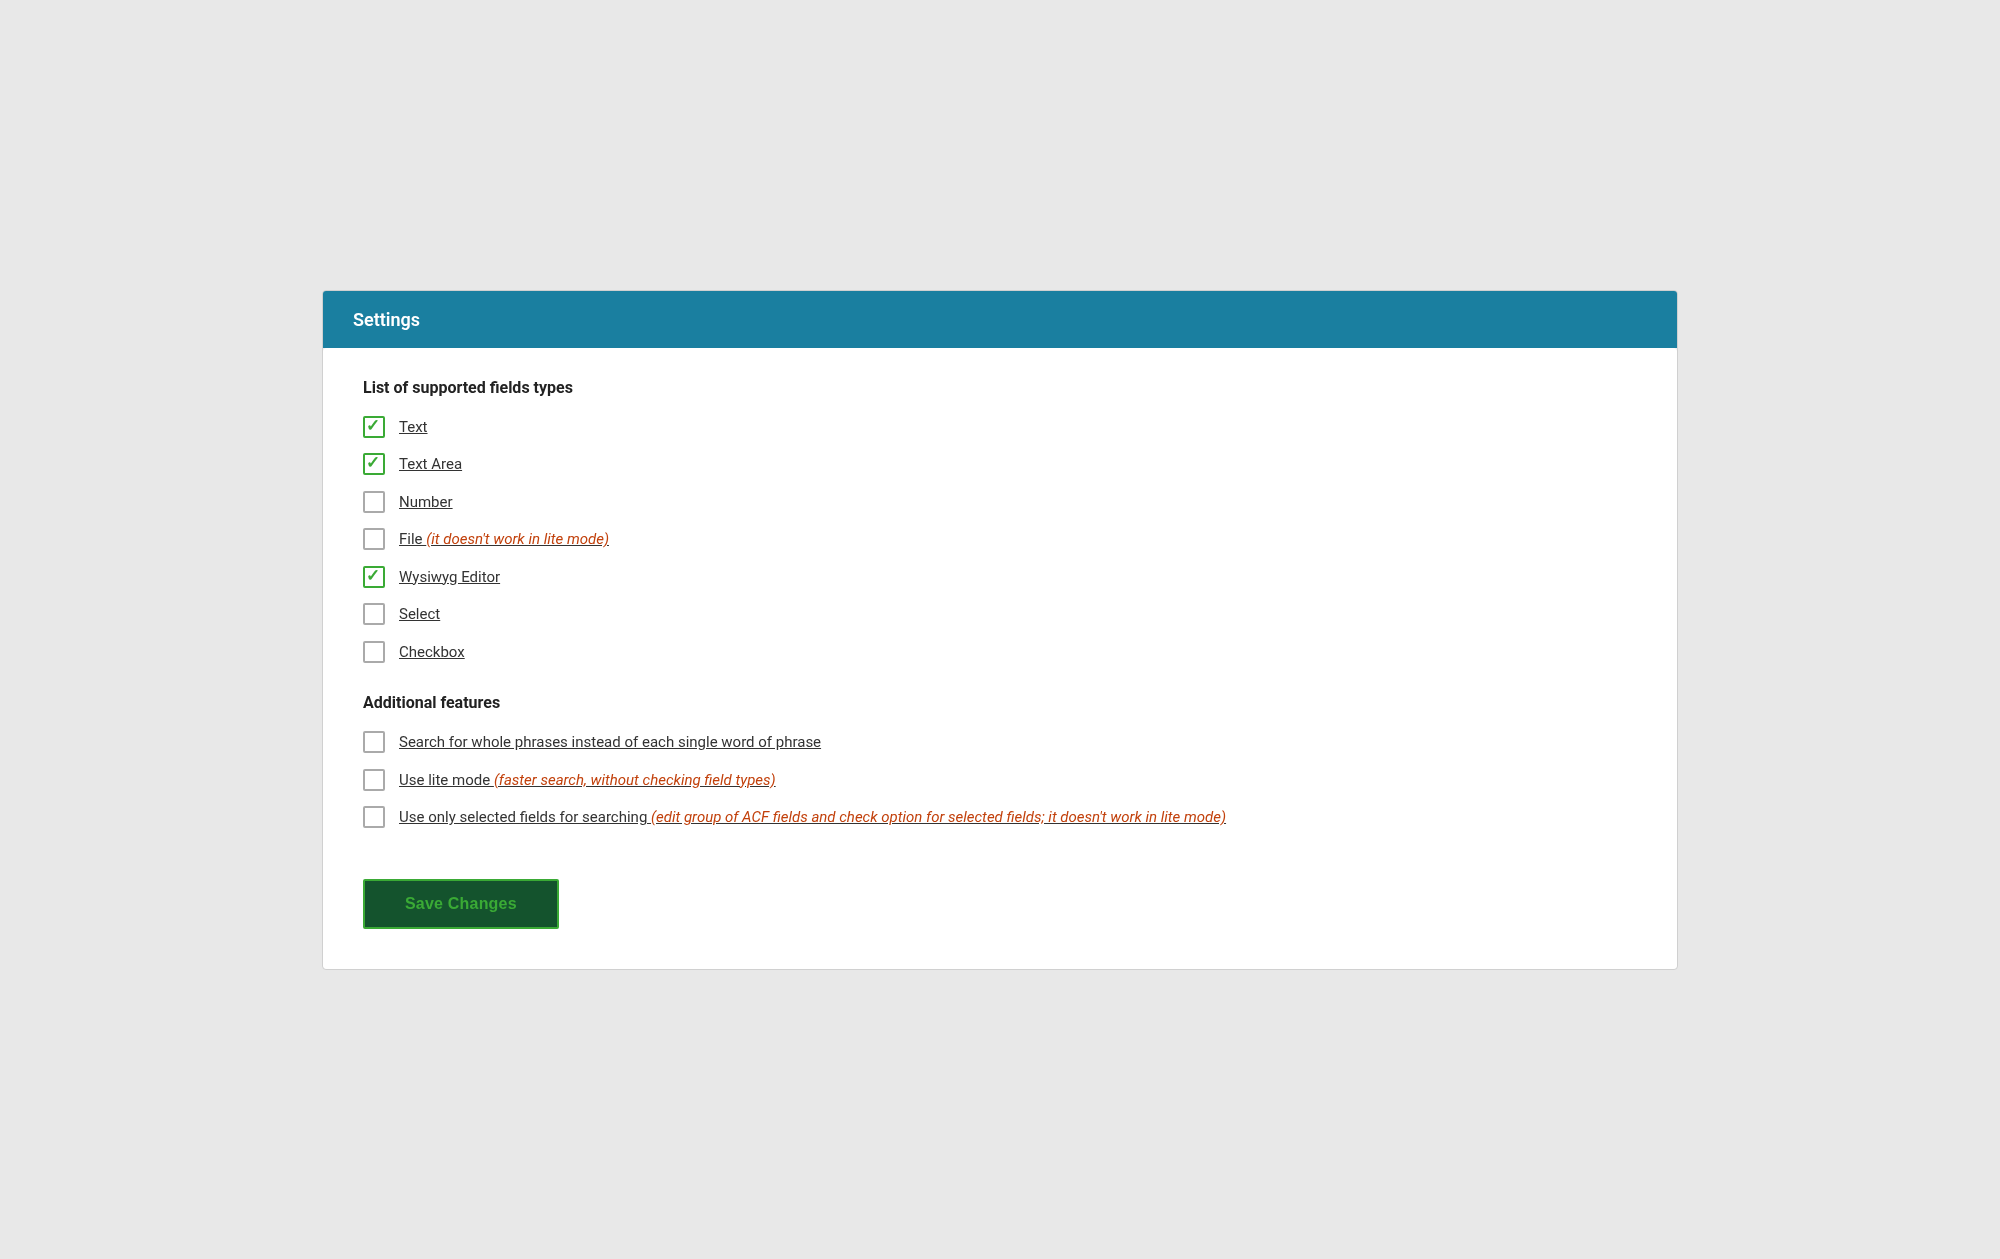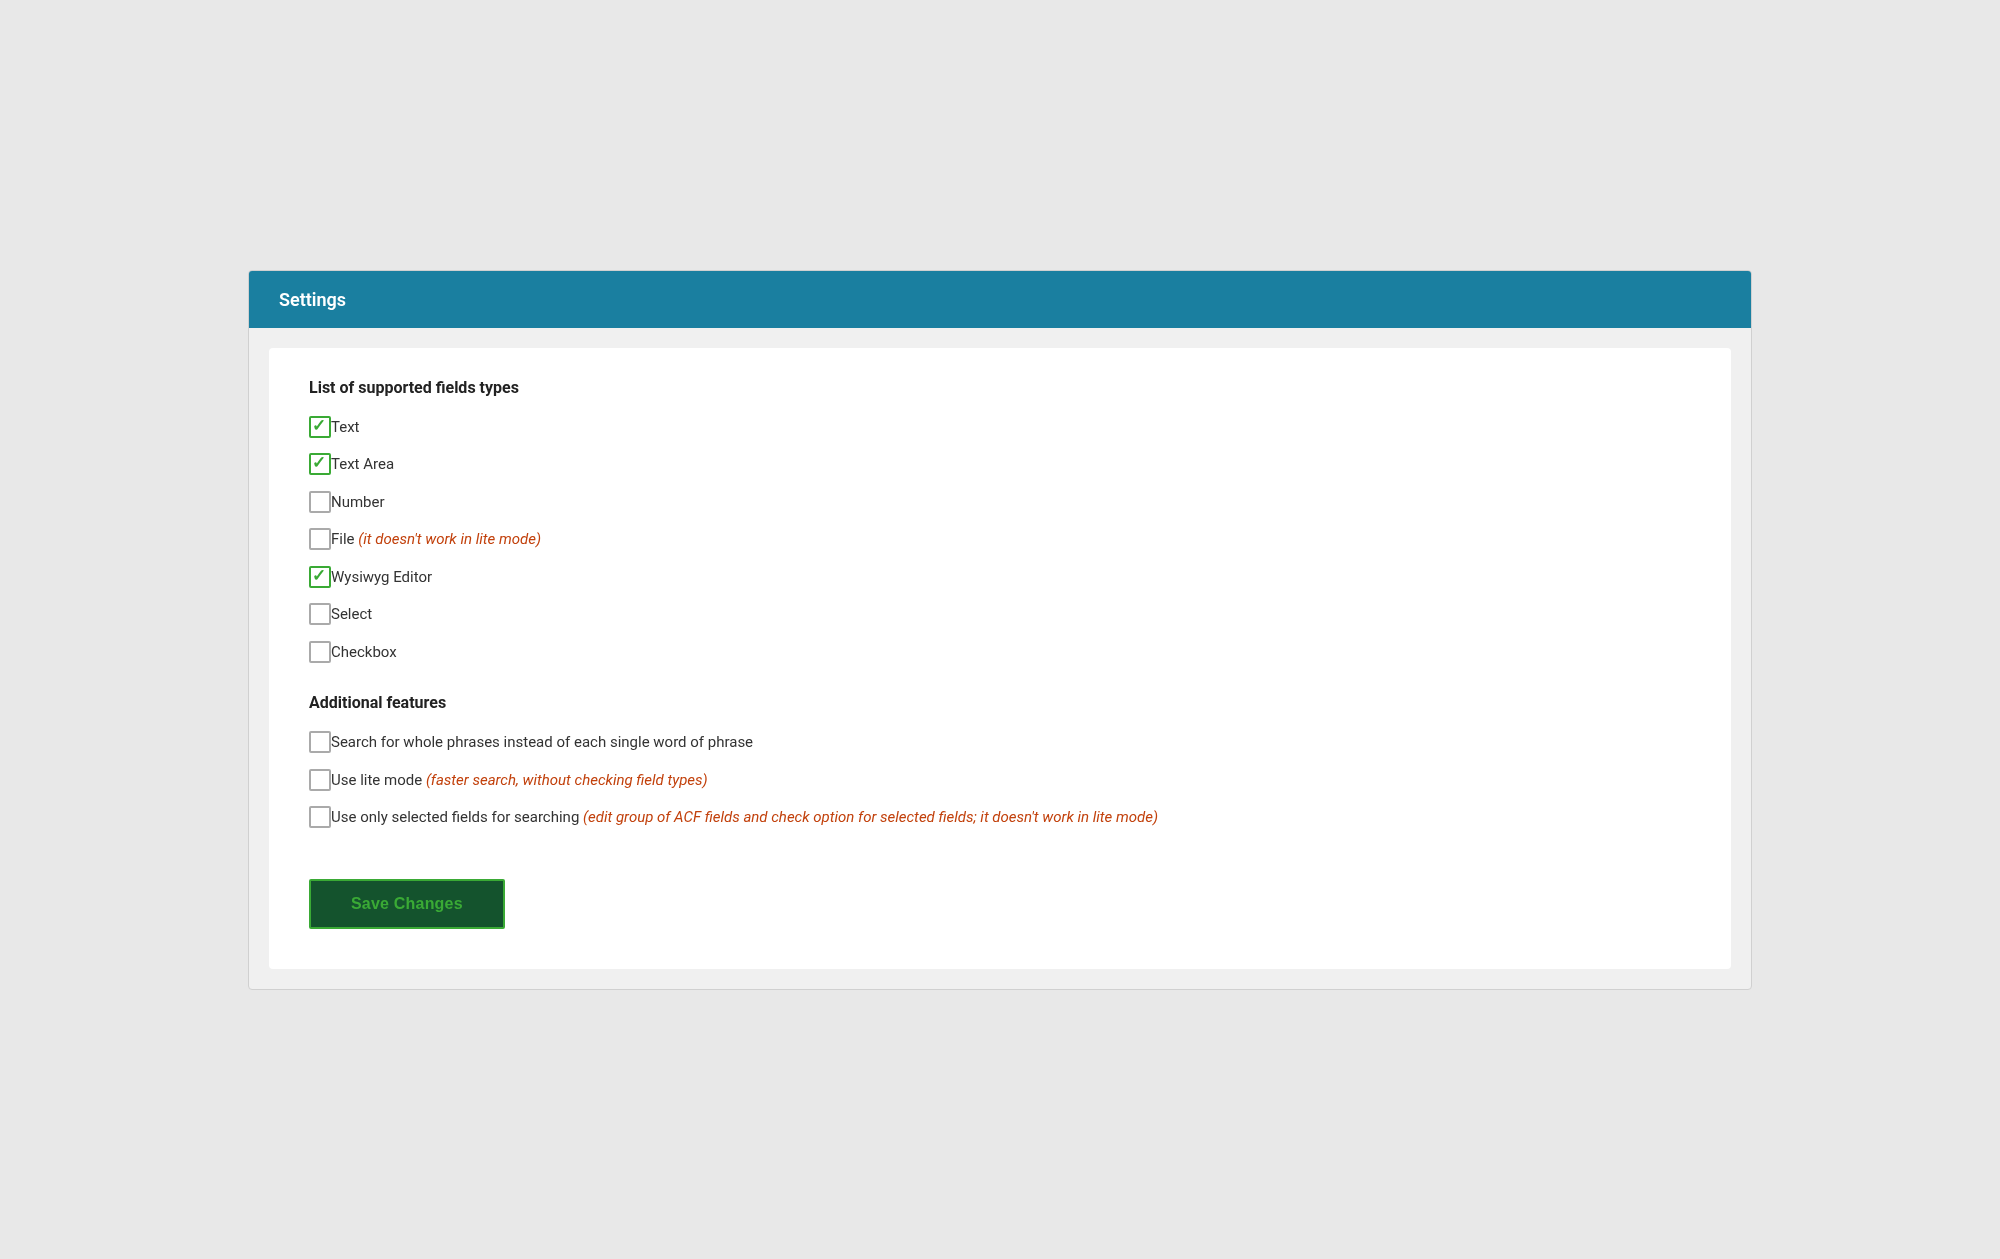--- a/index.html
+++ b/index.html
@@ -14,61 +14,62 @@
       font-size: 15px;
       color: #333;
       display: flex;
       justify-content: center;
       align-items: center;
       min-height: 100vh;
       padding: 20px;
     }
 
     .page-wrapper {
-      width: 1504px;
+      width: 1356px;
       background: #f0f0f0;
       border: 1px solid #d0d0d0;
       border-radius: 4px;
       overflow: hidden;
     }
 
     .settings-header {
       background-color: #1a7fa0;
       padding: 18px 30px;
     }
 
     .settings-header h1 {
       color: #ffffff;
       font-size: 18px;
       font-weight: 600;
     }
 
     .settings-body {
       background: #ffffff;
-      margin: 20px;
       padding: 30px 40px 40px 40px;
       border-radius: 4px;
     }
 
     .section-title {
       font-size: 16px;
       font-weight: 700;
       color: #222;
       margin-bottom: 18px;
     }
 
     .checkbox-list {
       list-style: none;
       margin-bottom: 30px;
     }
 
     .checkbox-item {
       display: flex;
       align-items: flex-start;
       margin-bottom: 14px;
+      gap: 14px;
+      text-decoration: underline;
     }
 
     .checkbox-item input[type="checkbox"] {
       appearance: none;
       -webkit-appearance: none;
       width: 22px;
       height: 22px;
       min-width: 22px;
       border: 2px solid #aaa;
       border-radius: 2px;

